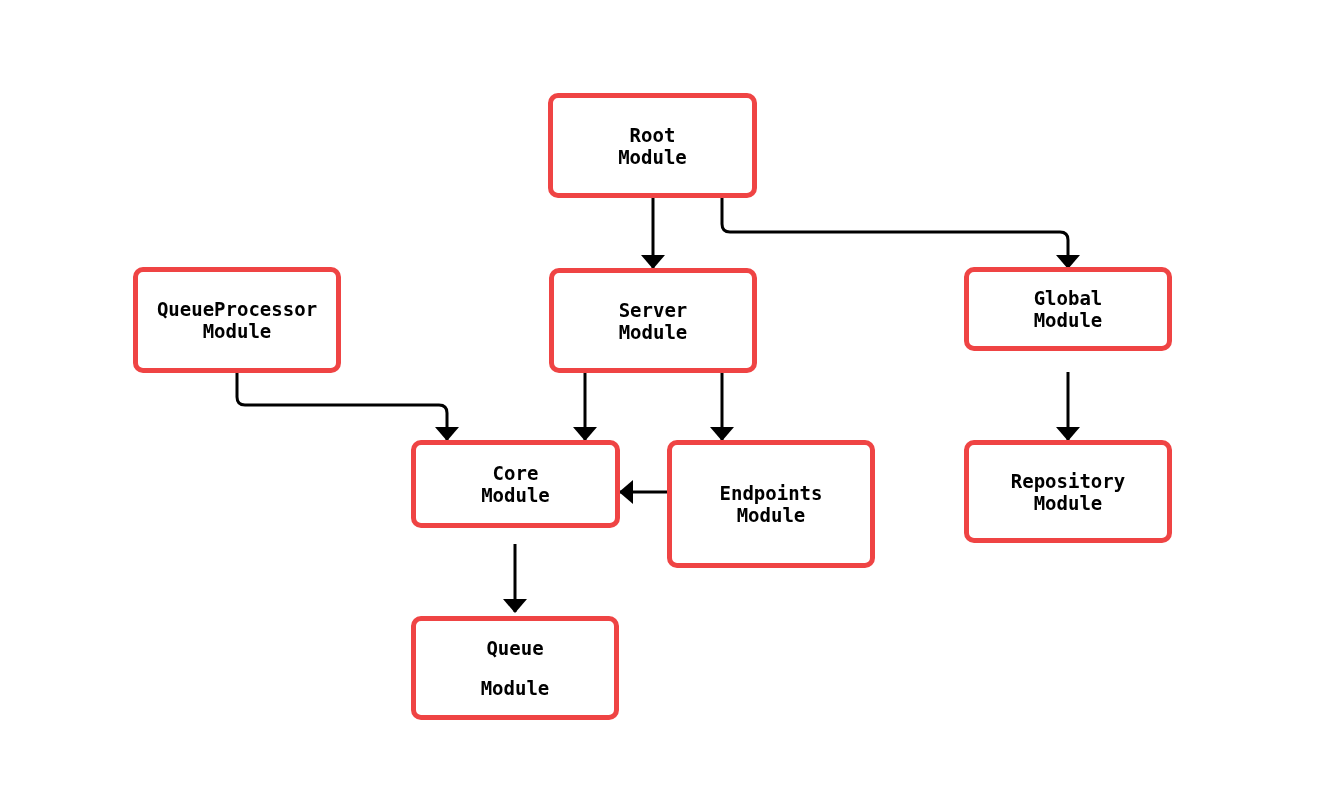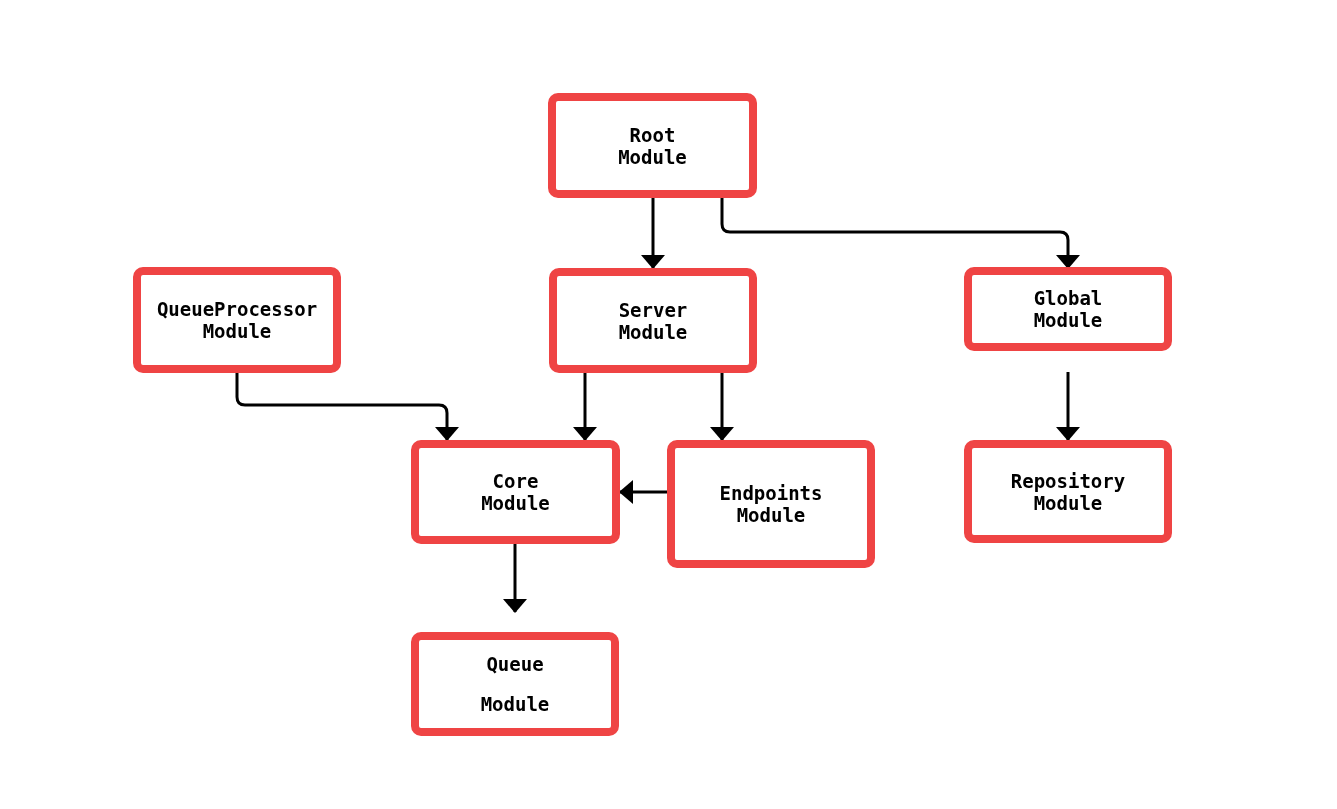--- a/index.html
+++ b/index.html
@@ -24,21 +24,21 @@
   }
   svg.edge-layer path.edge {
     fill: none;
     stroke: #000000;
     stroke-width: 3;
   }
   .node {
     position: absolute;
     box-sizing: border-box;
     background: #ffffff;
-    border: 8px solid #ef4444;
+    border: 5px solid #ef4444;
     border-radius: 10px;
     display: flex;
     flex-direction: column;
     align-items: center;
     justify-content: center;
     text-align: center;
     font-size: 19px;
     font-weight: bold;
     line-height: 22px;
     color: #000000;
@@ -78,33 +78,33 @@
   <div class="node" style="left:549px; top:268px; width:208px; height:105px;">
     <span>Server</span>
     <span>Module</span>
   </div>
 
   <div class="node" style="left:964px; top:267px; width:208px; height:84px;">
     <span>Global</span>
     <span>Module</span>
   </div>
 
-  <div class="node" style="left:411px; top:440px; width:209px; height:104px;">
+  <div class="node" style="left:411px; top:440px; width:209px; height:88px;">
     <span>Core</span>
     <span>Module</span>
   </div>
 
   <div class="node" style="left:667px; top:440px; width:208px; height:128px;">
     <span>Endpoints</span>
     <span>Module</span>
   </div>
 
   <div class="node" style="left:964px; top:440px; width:208px; height:103px;">
     <span>Repository</span>
     <span>Module</span>
   </div>
 
-  <div class="node" style="left:411px; top:632px; width:208px; height:104px;gap:18px;">
+  <div class="node" style="left:411px; top:616px; width:208px; height:104px;gap:18px;">
     <span>Queue</span>
     <span>Module</span>
   </div>
 
 </div>
 
 </body></html>

